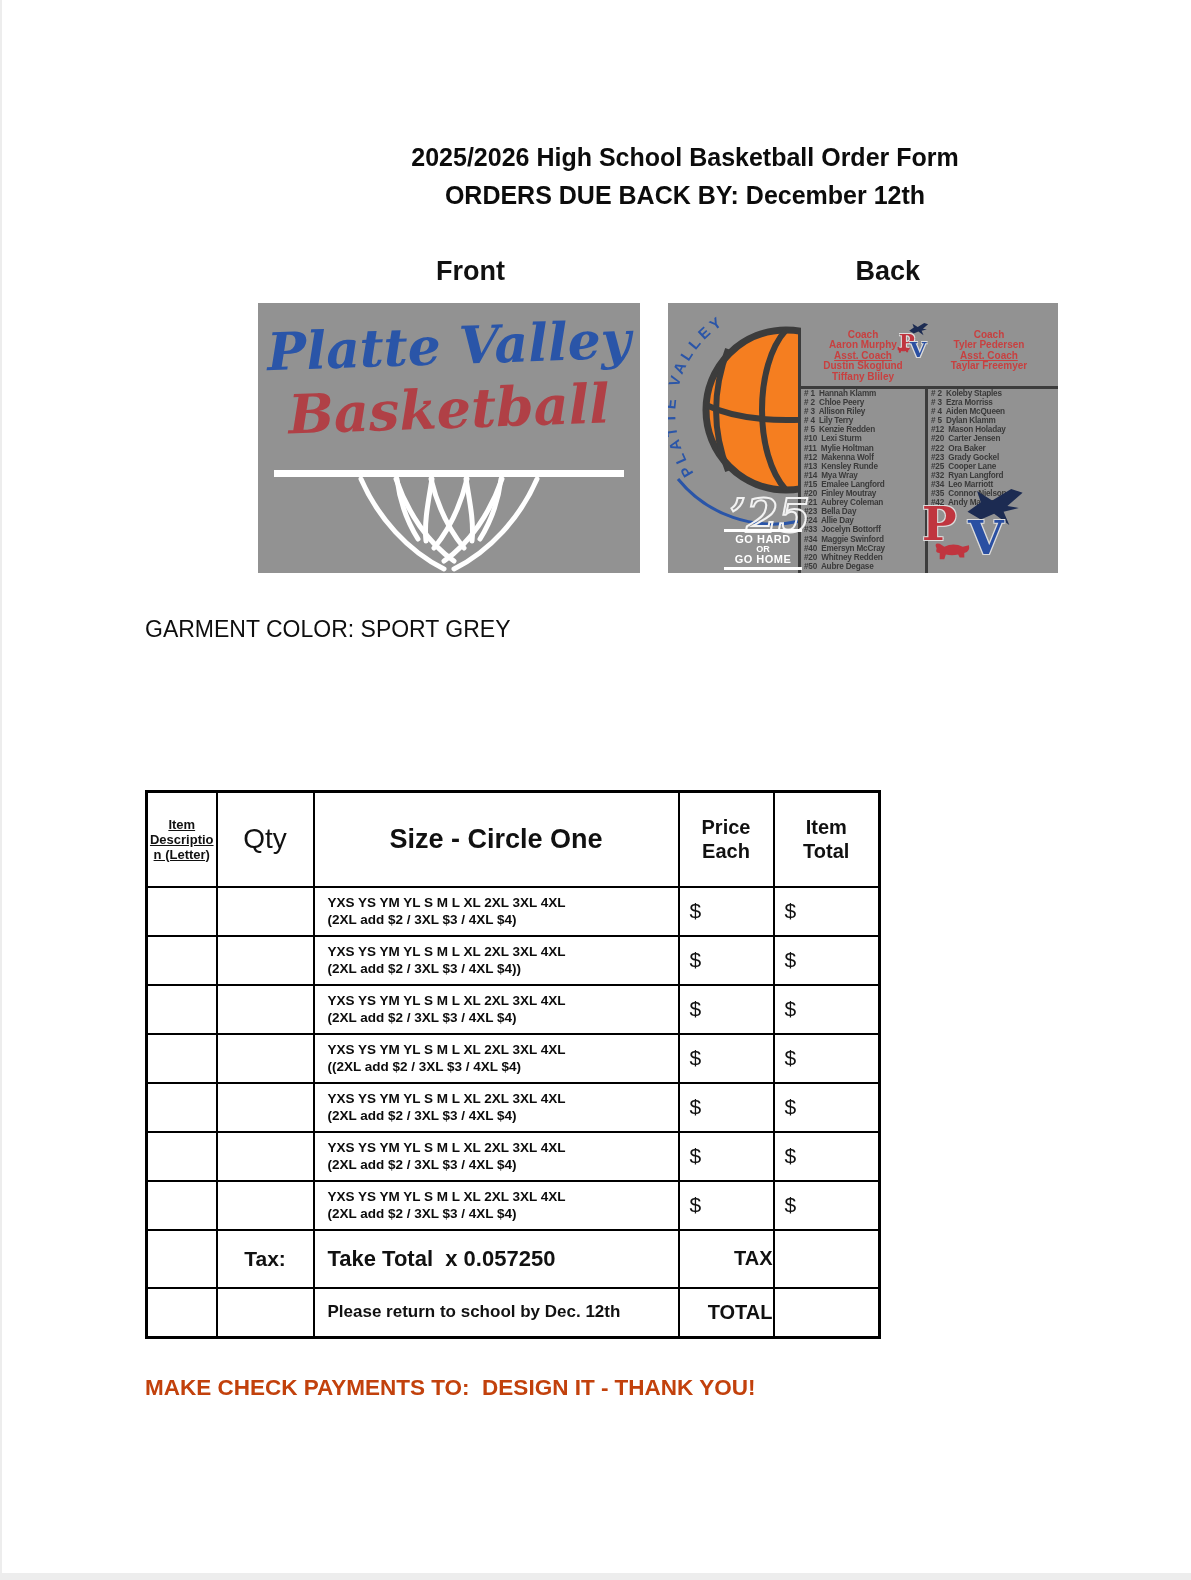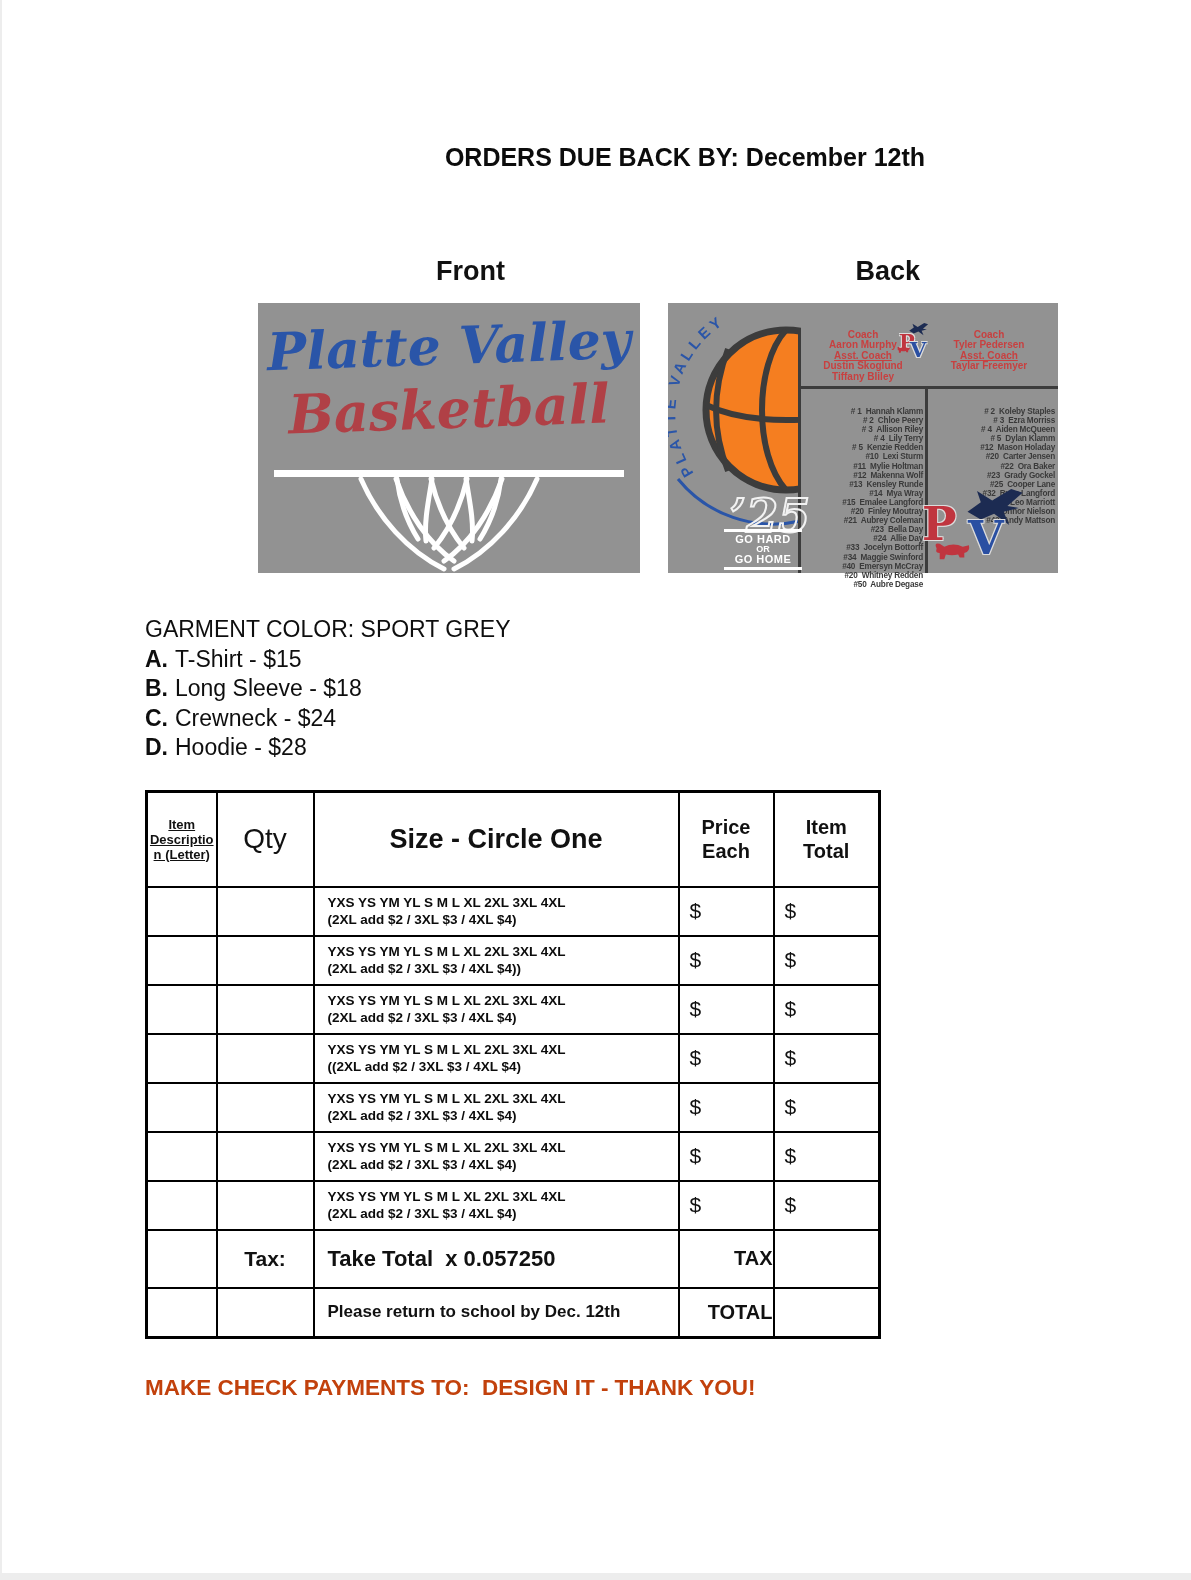--- a/index.html
+++ b/index.html
@@ -38,22 +38,22 @@
   .arc-text{font-family:"Liberation Sans",sans-serif;font-weight:bold;font-size:15px;
             letter-spacing:4px;fill:var(--design_blue,#2a55a8);}
   .vline,.hline{position:absolute;background:var(--line_dark,#3c3c3c);}
   .vl1{left:130px;top:26px;width:3px;height:244px;}
   .hl1{left:130px;top:83px;width:260px;height:3px;}
   .vl2{left:257px;top:83px;width:3px;height:187px;}
   .coach{position:absolute;width:118px;text-align:center;font-weight:bold;font-size:10px;
          line-height:10.4px;color:var(--coach_red,#c84040);top:27px;}
   .coach-l{left:136px;} .coach-r{left:262px;}
   .coach .u{text-decoration:underline;}
-  .roster{position:absolute;top:104px;font-weight:bold;font-size:8.2px;line-height:9.1px;
-          color:var(--roster_dark,#3a3a3a);letter-spacing:-0.2px;text-align:right;}
+  .roster{position:absolute;top:86px;font-weight:bold;font-size:8.2px;line-height:9.1px;
+          color:var(--roster_dark,#3a3a3a);letter-spacing:-0.2px;}
   .roster-l{left:136px;width:119px;} .roster-r{left:263px;width:124px;}
   .year{position:absolute;left:62px;top:186px;font-family:"DejaVu Serif",serif;
         font-style:italic;font-weight:bold;font-size:46px;color:#e9e9e9;
         -webkit-text-fill-color:transparent;-webkit-text-stroke:2px #f2f2f2;}
   .motto{position:absolute;left:56px;top:226px;width:78px;text-align:center;color:#ffffff;
          font-weight:bold;border-top:3px solid #fff;border-bottom:3px solid #fff;padding:2px 0;}
   .motto .m1{font-size:11px;line-height:11px;letter-spacing:0.5px;}
   .motto .m2{font-size:9px;line-height:9px;}
   .pv{position:absolute;font-family:"DejaVu Serif",serif;font-weight:bold;
       text-shadow:-1px -1px 0 #dcdcdc,1px -1px 0 #dcdcdc,-1px 1px 0 #dcdcdc,1px 1px 0 #dcdcdc;}
@@ -99,20 +99,21 @@
   .footer{position:absolute;left:145px;top:1375px;font-weight:bold;font-size:22.5px;color:#c2410c;}
 </style>
 </head>
 <body>
 
 <div class="page">
   <div class="edge-left"></div>
   <div class="edge-bottom"></div>
 
   <div class="title">
+    <div>2025/2026 High School Basketball Order Form</div>
     <div>ORDERS DUE BACK BY: December 12th</div>
   </div>
 
   <div class="sub-label lbl-front">Front</div>
   <div class="sub-label lbl-back">Back</div>
 
   <div class="mock front-mock">
     <div class="script1">Platte Valley</div>
     <div class="script2">Basketball</div>
     <svg class="net-svg" width="382" height="270" viewBox="0 0 382 270">
@@ -235,38 +236,20 @@
       <span class="pv pv-p" style="position:absolute;">P</span>
       <span class="pv pv-v" style="position:absolute;">V</span>
       <svg style="position:absolute;left:12px;top:44px" width="40" height="28" viewBox="0 0 26 18">
         <path class="bull" d="M3 6 Q1 2 5 3 L8 5 Q14 2 20 5 L24 4 Q25 8 21 9 L21 12 L18 12 L17 10 Q13 11 9 10 L8 13 L5 13 L5 9 Q2 9 3 6 Z"></path>
       </svg>
     </div>
   </div>
 
   <div class="garment">
     <div>GARMENT COLOR: SPORT GREY</div>
-    <div>
-
-        <div class="g-line">
-          <b>A.</b><span class="g-label">T-Shirt - $15</span>
-        </div>
-
-        <div class="g-line">
-          <b>B.</b><span class="g-label">Long Sleeve - $18</span>
-        </div>
-
-        <div class="g-line">
-          <b>C.</b><span class="g-label">Crewneck - $24</span>
-        </div>
-
-        <div class="g-line">
-          <b>D.</b><span class="g-label">Hoodie - $28</span>
-        </div>
-      </div>
   </div>
 
   <div class="tbl-wrap">
     <table>
       <colgroup>
           <col style="width:70px">
           <col style="width:97px">
           <col style="width:365px">
           <col style="width:95px">
           <col style="width:106px">

